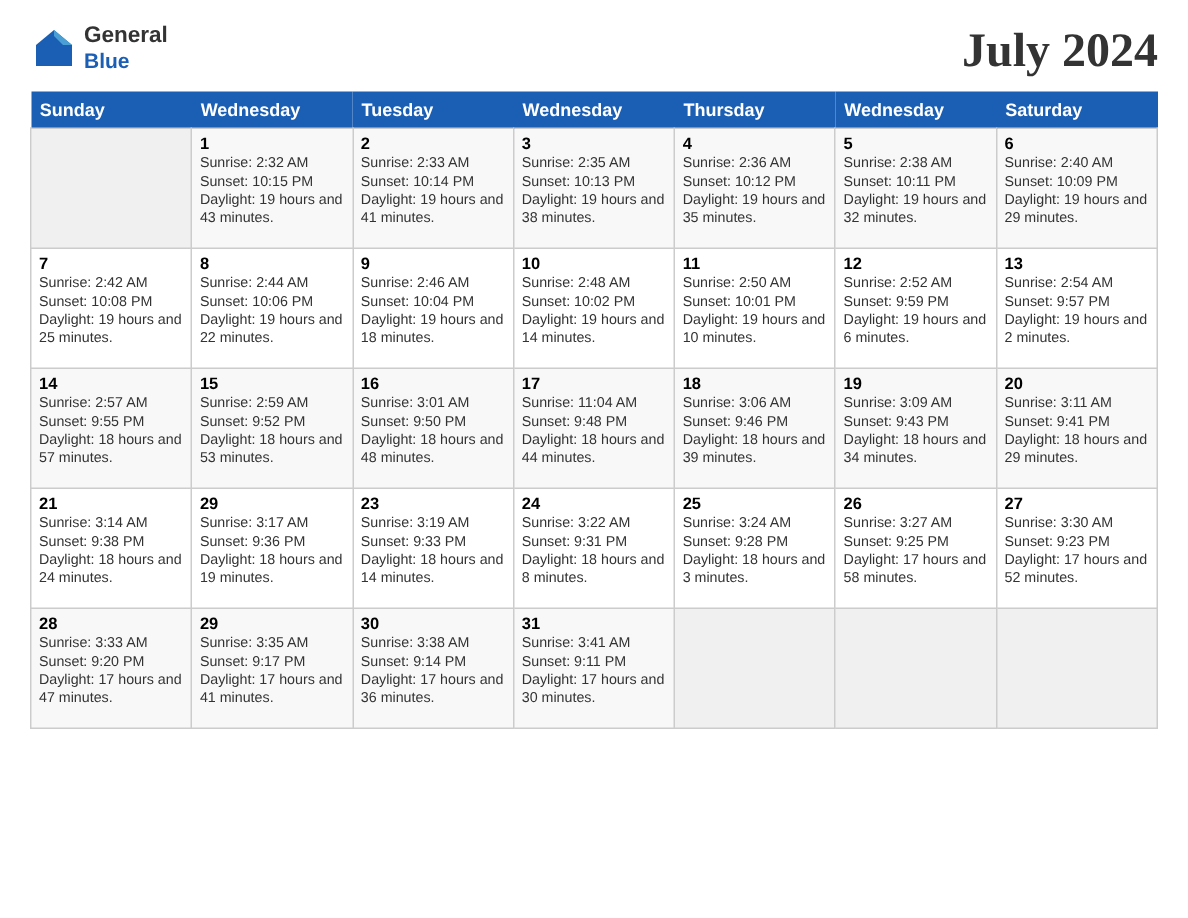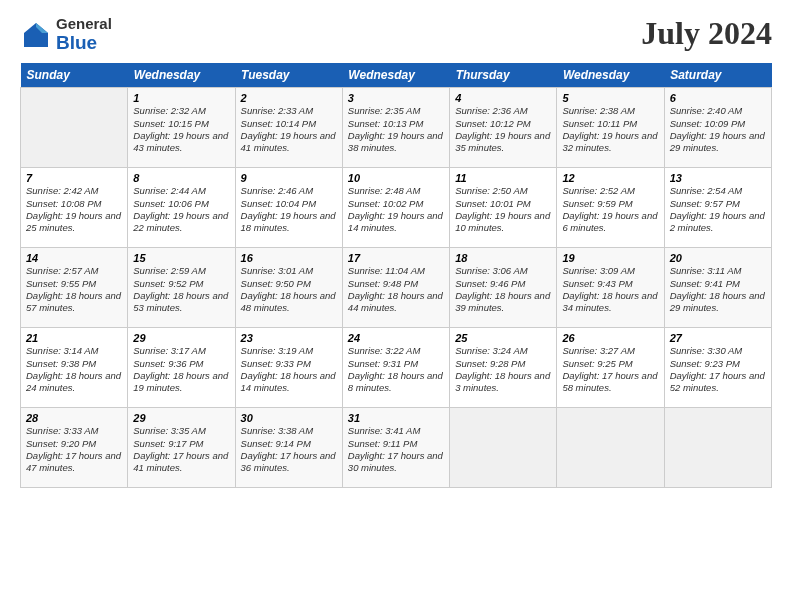--- a/index.html
+++ b/index.html
@@ -31,21 +31,21 @@
       display: flex;
       flex-direction: column;
       line-height: 1.1;
     }
     .logo-general {
       font-size: 15px;
       font-weight: bold;
       color: #333;
     }
     .logo-blue {
-      font-size: 19px;
+      font-size: 14px;
       font-weight: bold;
       color: #1a5fb4;
     }
     .logo-icon {
       width: 32px;
       height: 32px;
     }
     .title-block {
       text-align: right;
       font-family: Liberation Serif, serif;
@@ -57,21 +57,20 @@
       line-height: 1.1;
     }
     .location {
       font-size: 16px;
       color: #555;
     }
     table {
       width: 100%;
       border-collapse: collapse;
       font-size: 10.5px;
-      font-style: italic;
     }
     thead tr th {
       background: #1a5fb4;
       color: #fff;
       padding: 5px 6px;
       text-align: left;
       font-size: 12px;
       font-weight: bold;
     }
     tbody tr td {

